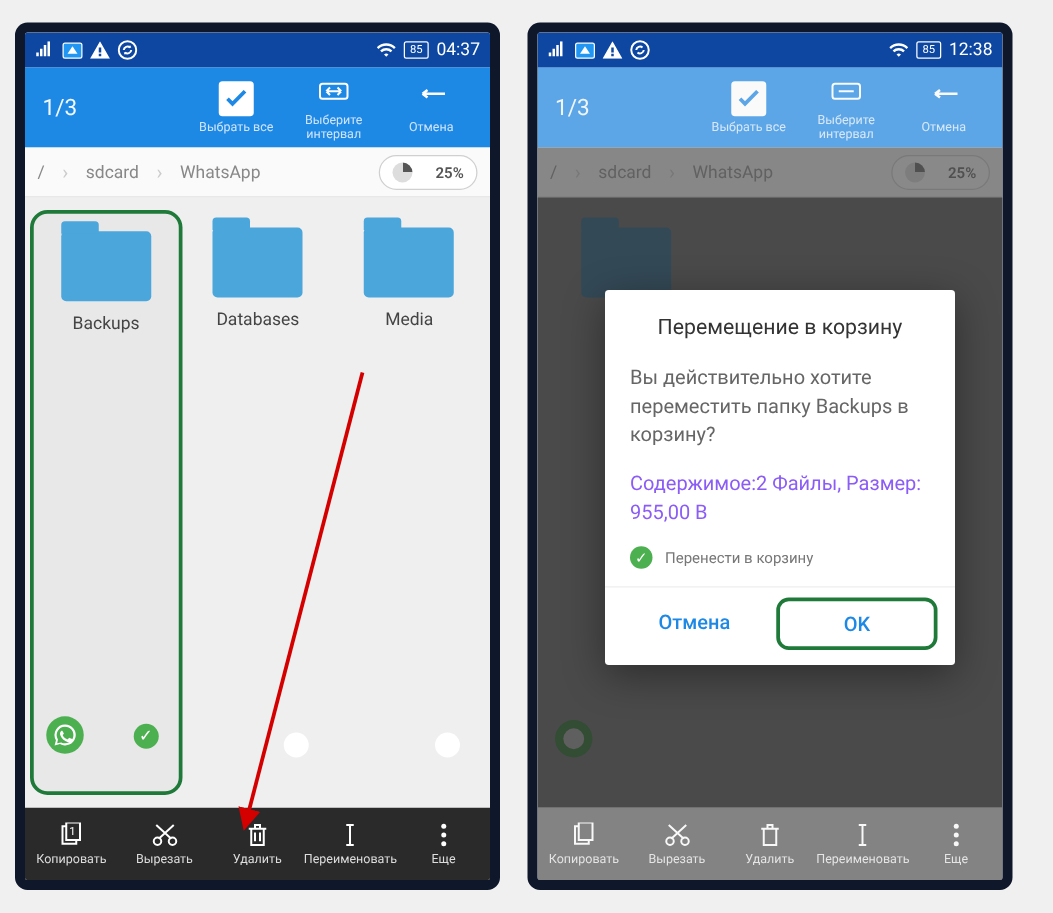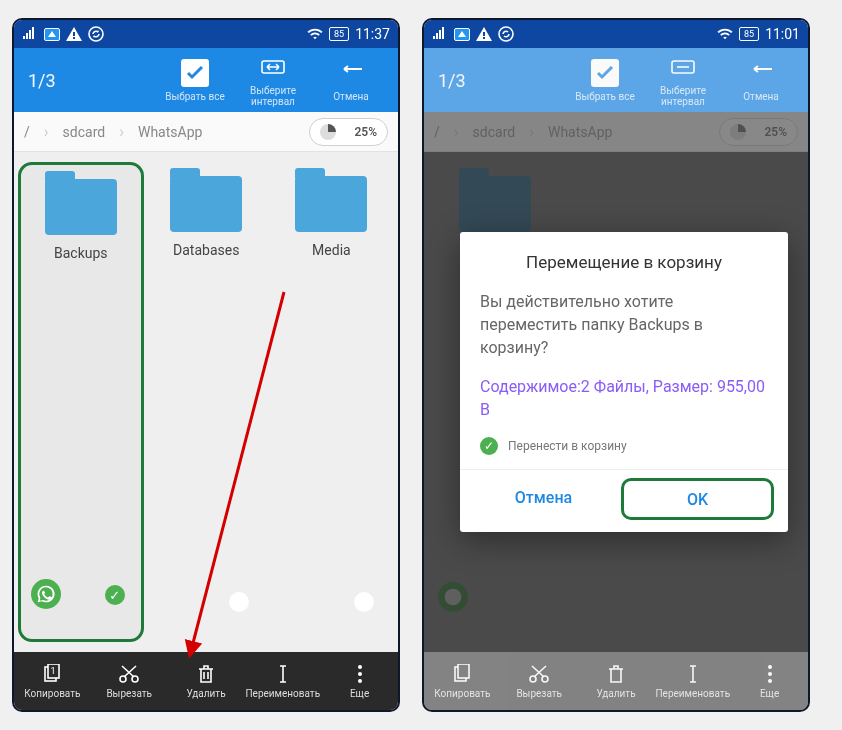--- a/index.html
+++ b/index.html
@@ -8,21 +8,21 @@
     font-family: -apple-system, Roboto, Arial, sans-serif;
     width: 842px;
     height: 730px;
     padding: 18px 12px;
     display: flex;
     gap: 22px;
   }
   .phone {
     width: 388px;
     height: 694px;
-    border: 2px solid #0f172a;
+    border: 8px solid #0f172a;
     border-radius: 10px;
     overflow: hidden;
     background: #efefef;
     position: relative;
     display: flex;
     flex-direction: column;
   }
   
   .statusbar {
     height: 28px;
@@ -160,21 +160,21 @@
     pointer-events:none;
   }
   
   .overlay{
     position:absolute; inset:0;
     background:rgba(0,0,0,0.45);
     display:flex;align-items:center;justify-content:center;
     z-index:10;
   }
   .dialog{
-    width:328px;
+    width:280px;
     background:#fff;
     border-radius:3px;
     padding:20px 20px 10px;
     box-shadow:0 8px 32px rgba(0,0,0,.4);
     margin-left:16px;
   }
   .dialog-title{ font-size:17px; color:#333; text-align:center; margin-bottom:18px; }
   .dialog-body{ font-size:16px; color:#666; line-height:1.45; margin-bottom:16px;}
   .dialog-info{ font-size:16px; color:#8b5cf6; line-height:1.45; margin-bottom:16px;}
   .dialog-check{
@@ -223,21 +223,21 @@
           </svg>
       </span>
     </span>
     <span class="sb-right">
       <span class="sb-ico">
         <svg width="18" height="14" viewBox="0 0 18 14">
             <path d="M9 13l2-2a3 3 0 00-4 0zM5 9a6 6 0 018 0l1.5-1.5a8 8 0 00-11 0zM2 6a10 10 0 0114 0L17.5 4.5a12 12 0 00-17 0z" fill="#fff"></path>
           </svg>
       </span>
       <span class="sb-batt">85</span>
-      <span class="sb-time">11:37</span>
+      <span class="sb-time">04:37</span>
     </span>
   </div>
 
   <div class="toolbar">
     <span class="counter">1/3</span>
     <div class="tb-actions">
       <div class="tb-btn">
         <span class="tb-ico">
           <svg width="18" height="14" viewBox="0 0 18 14">
               <path d="M2 7l4 4L16 1" stroke="#1e88e5" stroke-width="3" fill="none"></path>
@@ -386,21 +386,21 @@
           </svg>
         </span>
     </span>
     <span class="sb-right">
       <span class="sb-ico">
           <svg width="18" height="14" viewBox="0 0 18 14">
             <path d="M9 13l2-2a3 3 0 00-4 0zM5 9a6 6 0 018 0l1.5-1.5a8 8 0 00-11 0zM2 6a10 10 0 0114 0L17.5 4.5a12 12 0 00-17 0z" fill="#fff"></path>
           </svg>
         </span>
       <span class="sb-batt">85</span>
-      <span class="sb-time">11:01</span>
+      <span class="sb-time">12:38</span>
     </span>
   </div>
 
   <div class="toolbar" style="opacity:.7">
     <span class="counter">1/3</span>
     <div class="tb-actions">
       <div class="tb-btn">
         <span class="tb-ico">
             <svg width="18" height="14" viewBox="0 0 18 14">
               <path d="M2 7l4 4L16 1" stroke="#1e88e5" stroke-width="3" fill="none"></path>

